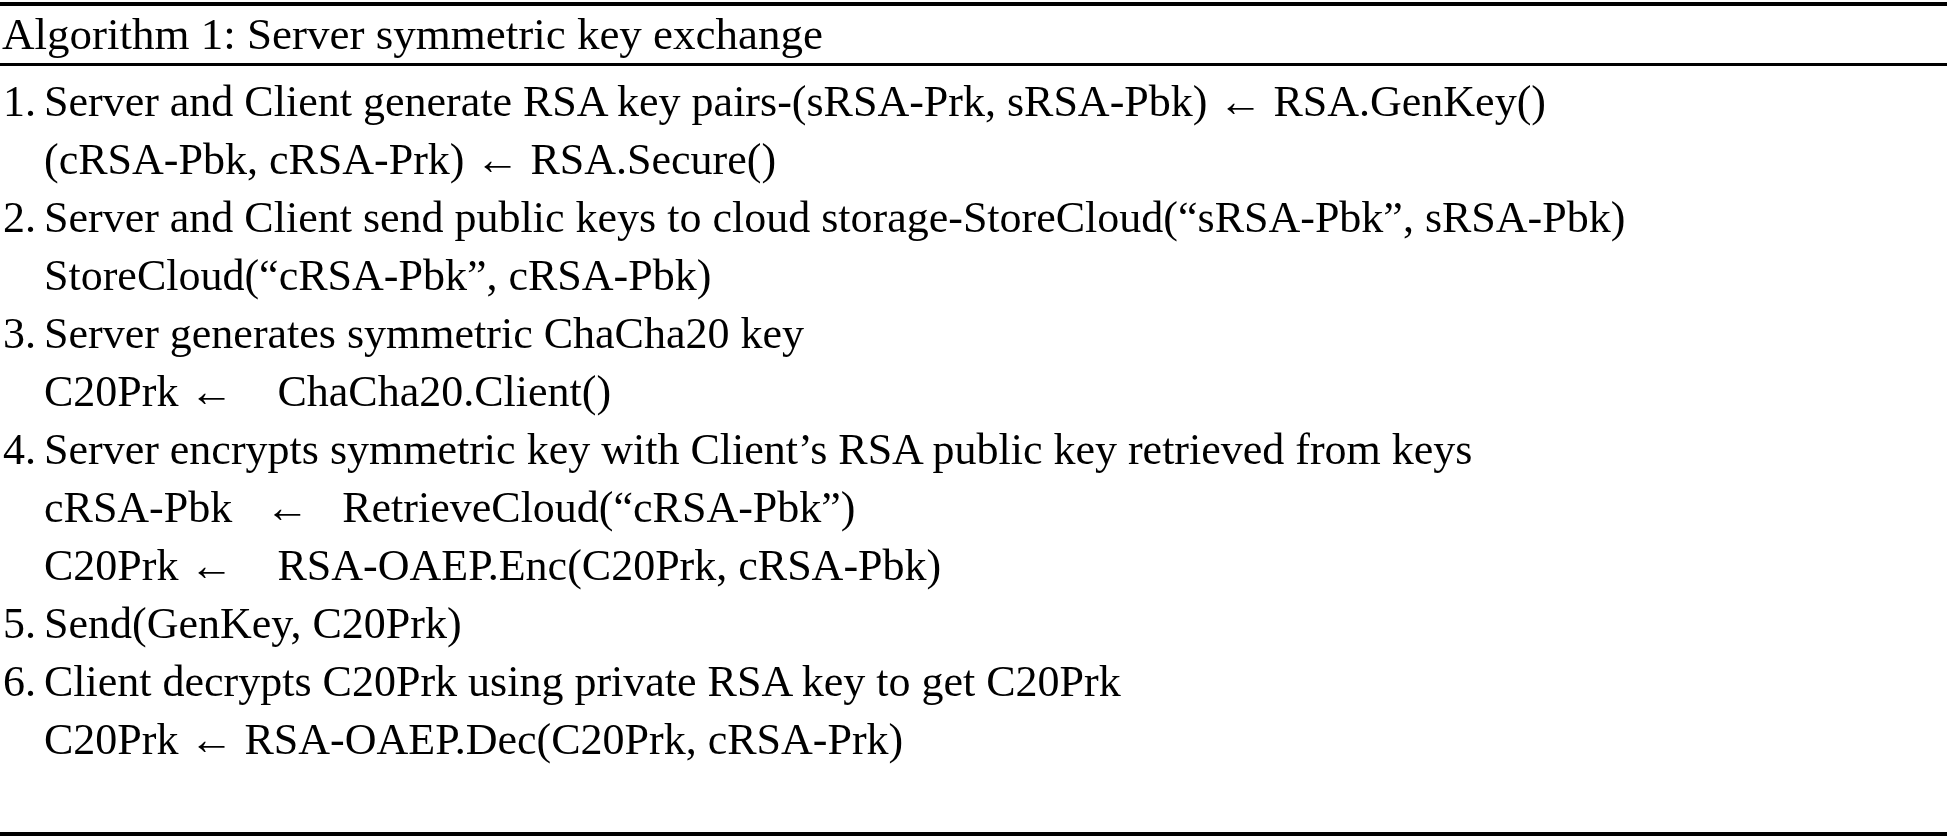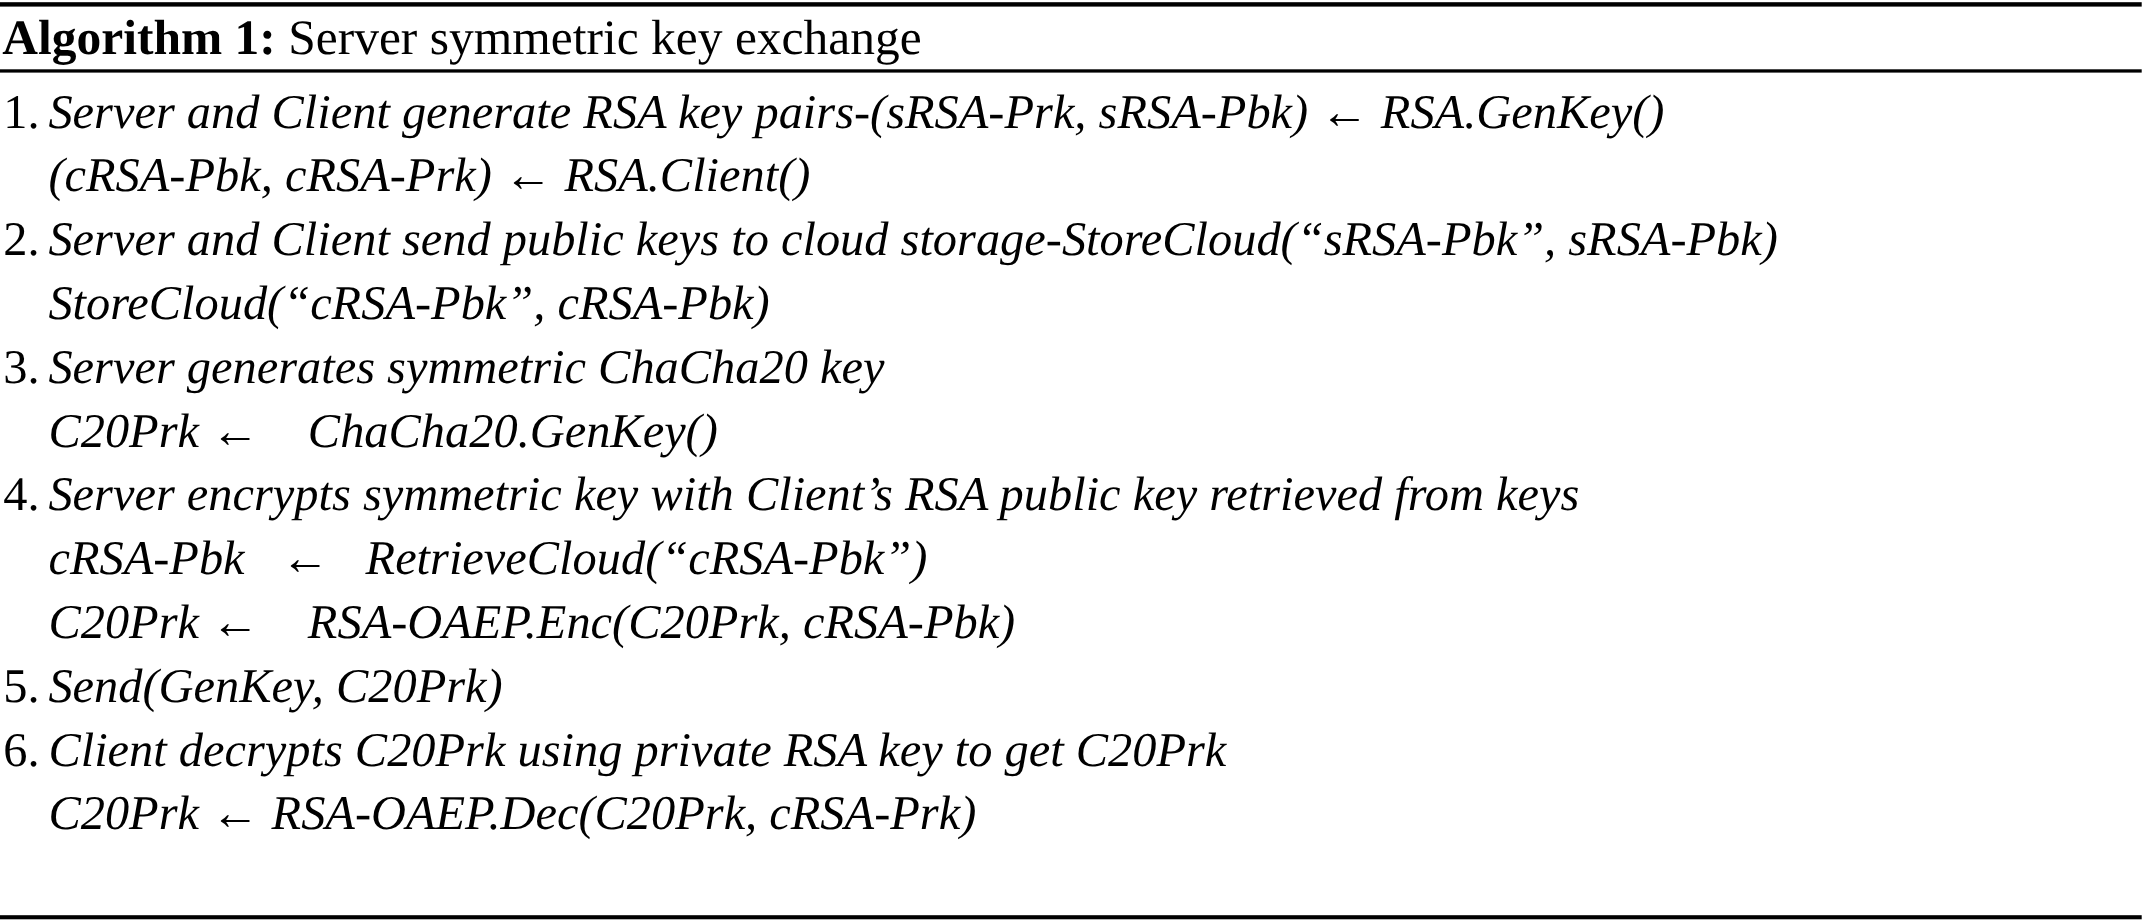--- a/index.html
+++ b/index.html
@@ -37,21 +37,21 @@
     left: 0;
     height: 4px;
   }
   .algo-title {
     font-size: 45px;
     line-height: 54px;
     padding: 1px 0 2px 2px;
     white-space: pre-wrap;
   }
   .algo-title .bold {
-    font-weight: bold;
+    font-weight: normal;
     text-align: right;
   }
   .steps {
     padding-top: 7px;
     font-size: 44px;
     line-height: 58px;
   }
   .step {
     display: flex;
     align-items: flex-start;
@@ -60,50 +60,49 @@
     flex: 0 0 44px;
     padding-left: 3px;
     box-sizing: border-box;
   }
   .step-lines {
     flex: 1 1 auto;
     min-width: 0;
   }
   .step-line {
     white-space: pre-wrap;
-    font-style: italic;
   }
 </style>
 </head>
 <body>
 
 <div class="algorithm-box">
   <div class="rule rule-top"></div>
   <div class="algo-title"><span class="bold">Algorithm 1:</span><span> Server symmetric key exchange</span></div>
   <div class="rule rule-mid"></div>
   <div class="steps" id="steps">
       <div class="step">
         <span class="step-num">1.</span>
         <div class="step-lines">
           <div class="step-line">Server and Client generate RSA key pairs-(sRSA-Prk, sRSA-Pbk) ← RSA.GenKey()</div>
-          <div class="step-line">(cRSA-Pbk, cRSA-Prk) ← RSA.Client()</div>
+          <div class="step-line">(cRSA-Pbk, cRSA-Prk) ← RSA.Secure()</div>
         </div>
       </div>
       <div class="step">
         <span class="step-num">2.</span>
         <div class="step-lines">
           <div class="step-line">Server and Client send public keys to cloud storage-StoreCloud(“sRSA-Pbk”, sRSA-Pbk)</div>
           <div class="step-line">StoreCloud(“cRSA-Pbk”, cRSA-Pbk)</div>
         </div>
       </div>
       <div class="step">
         <span class="step-num">3.</span>
         <div class="step-lines">
           <div class="step-line">Server generates symmetric ChaCha20 key</div>
-          <div class="step-line">C20Prk ←    ChaCha20.GenKey()</div>
+          <div class="step-line">C20Prk ←    ChaCha20.Client()</div>
         </div>
       </div>
       <div class="step">
         <span class="step-num">4.</span>
         <div class="step-lines">
           <div class="step-line">Server encrypts symmetric key with Client’s RSA public key retrieved from keys</div>
           <div class="step-line">cRSA-Pbk   ←   RetrieveCloud(“cRSA-Pbk”)</div>
           <div class="step-line">C20Prk ←    RSA-OAEP.Enc(C20Prk, cRSA-Pbk)</div>
         </div>
       </div>

